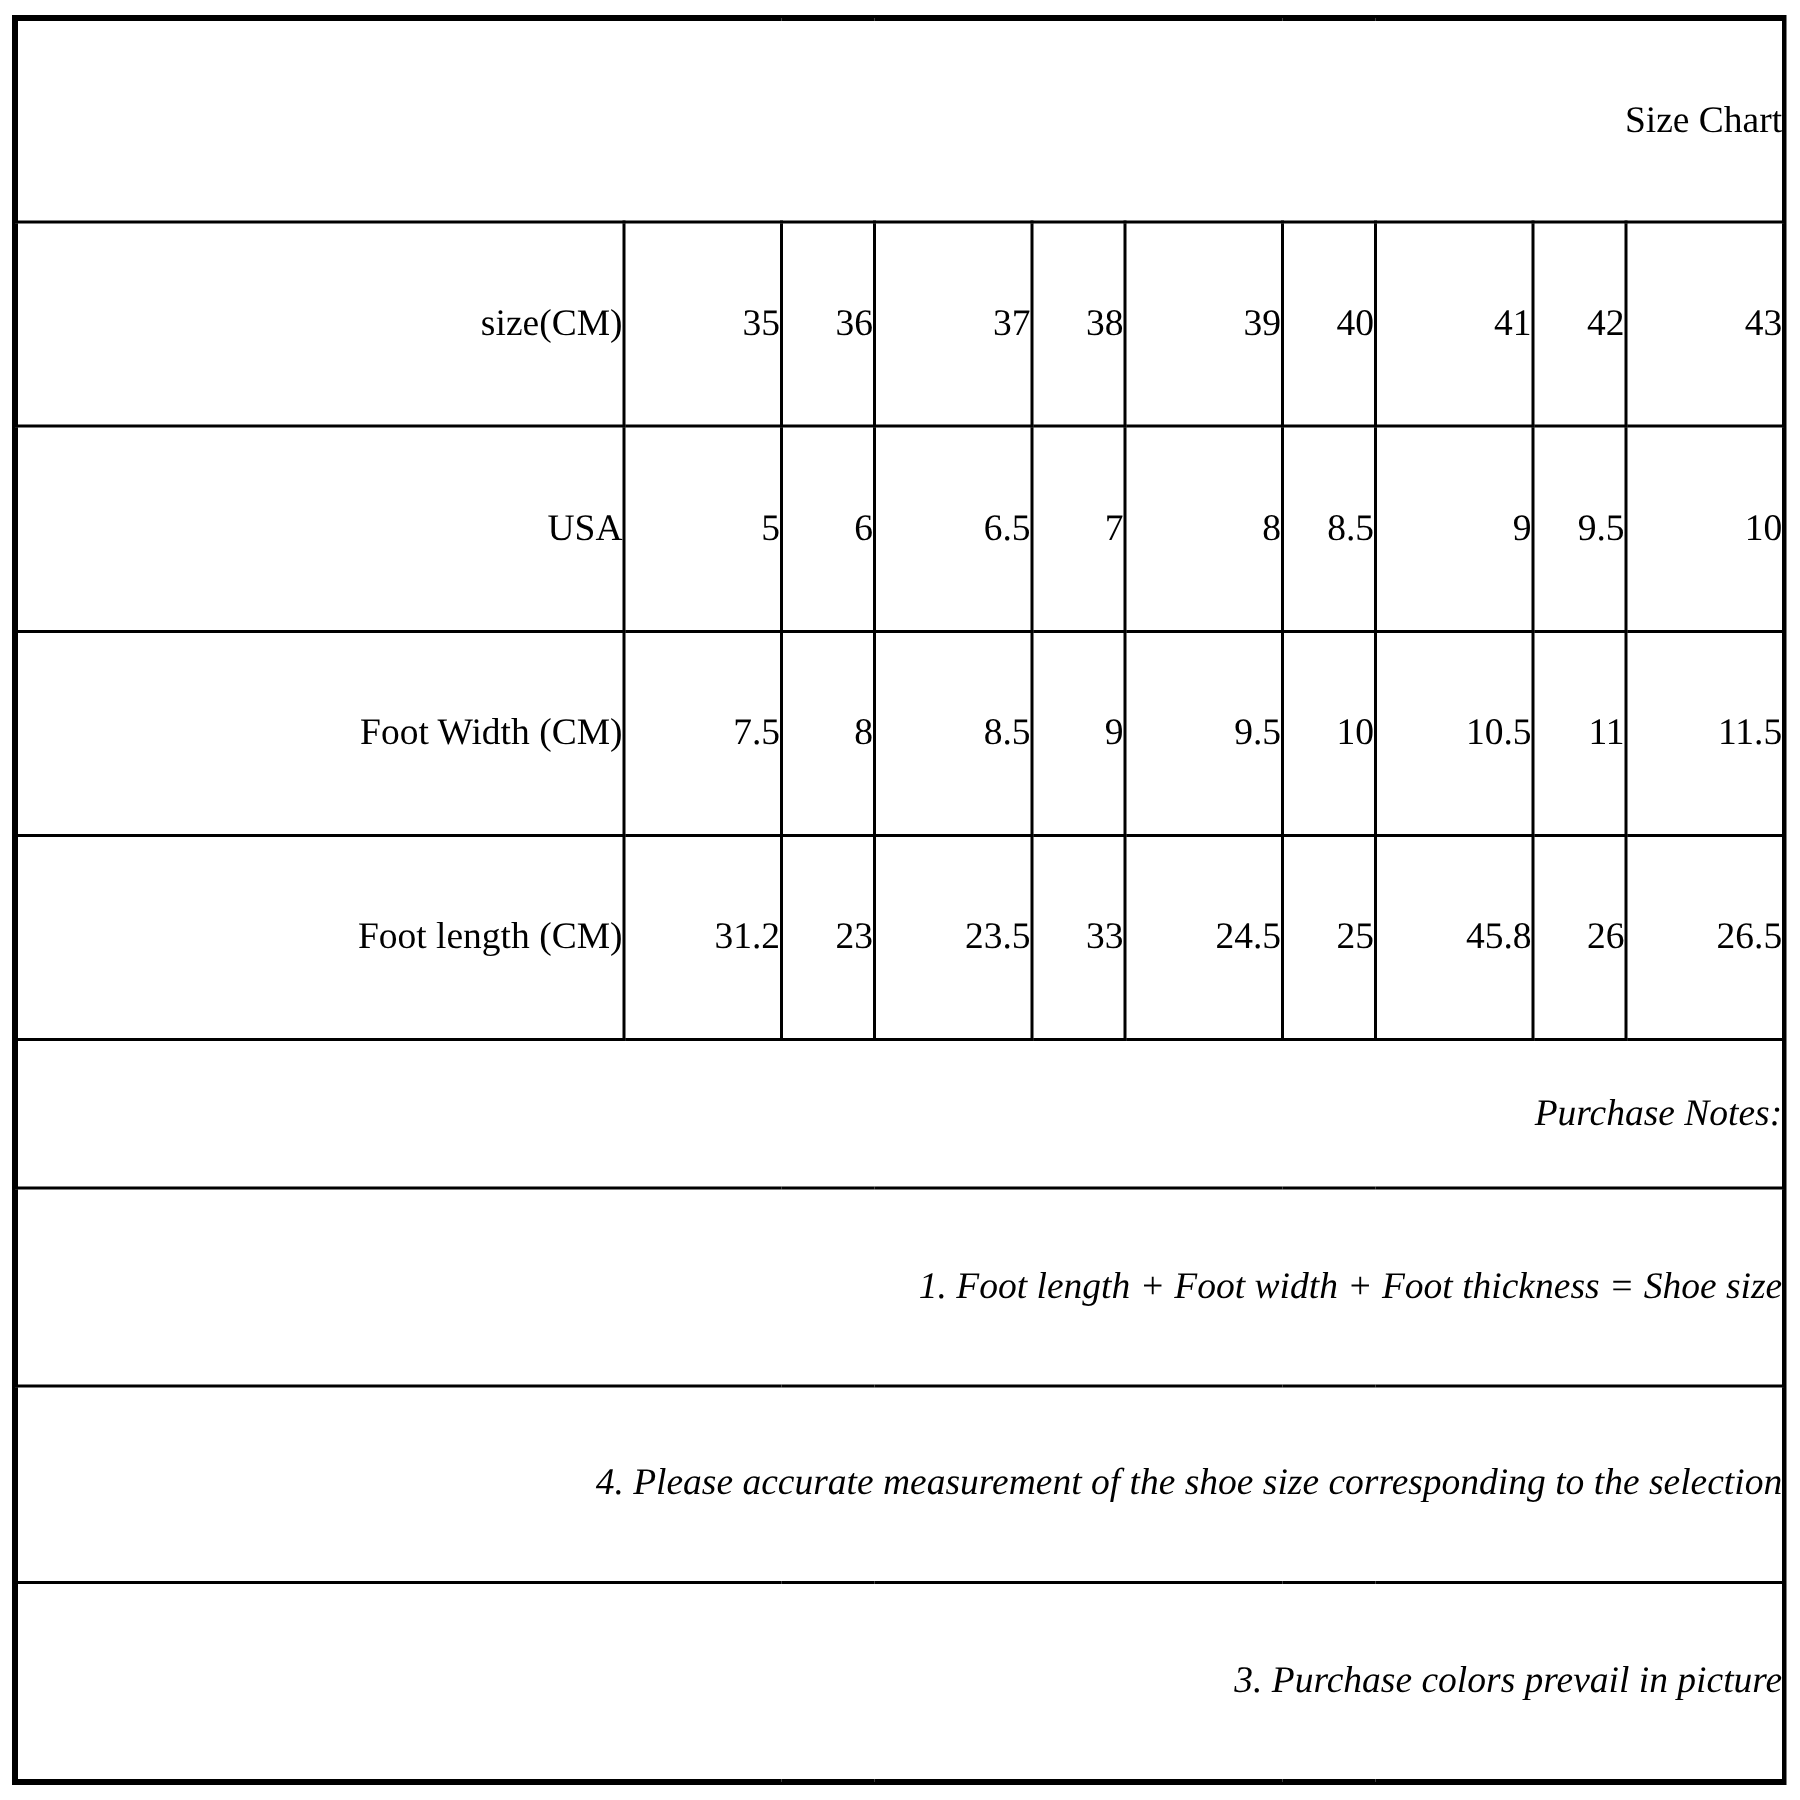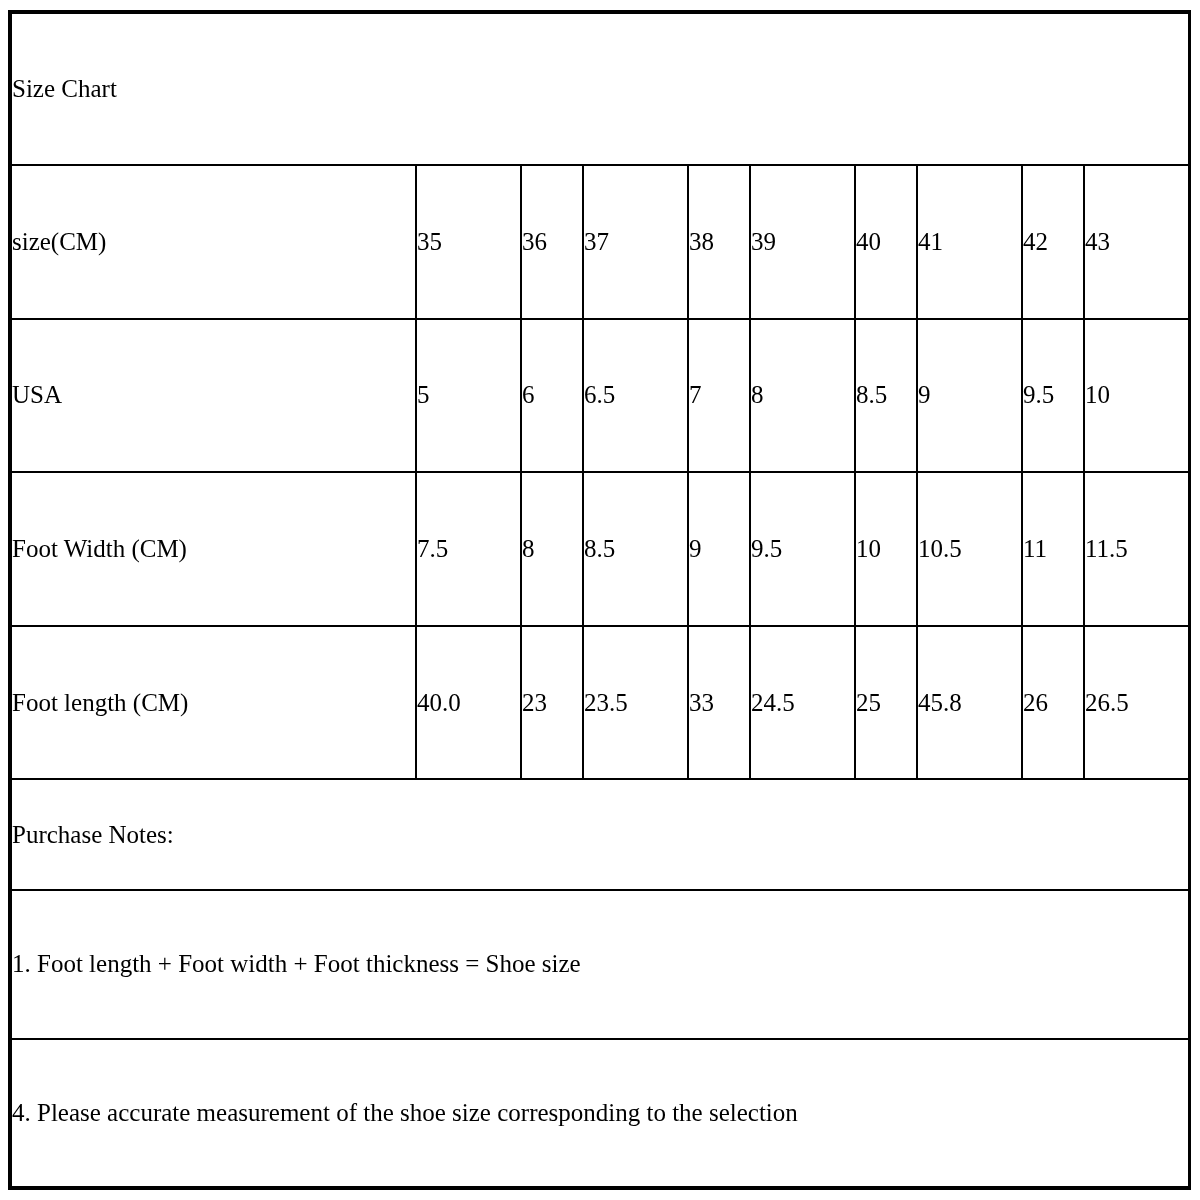--- a/index.html
+++ b/index.html
@@ -25,21 +25,21 @@
     background: #ffffff;
   }
   table.chart {
     width: 100%;
     height: 100%;
     border-collapse: collapse;
     table-layout: fixed;
   }
   table.chart td {
     border: 2px solid #000000;
-    text-align: left;
+    text-align: right;
     vertical-align: middle;
     font-size: 25px;
     font-family: "Liberation Serif", serif;
     padding: 0;
   }
   td.title-cell {
     border-top: none;
     border-left: none;
     border-right: none;
     font-size: 26px;
@@ -48,20 +48,21 @@
   td.row-label {
     font-size: 26px;
   }
   td.note-head,
   td.note-line {
     text-align: left;
     padding-left: 2px;
     font-size: 26px;
     border-left: none;
     border-right: none;
+    font-style: italic;
   }
   td.note-head {
     height: 84px;
   }
   td.note-line {
     height: 113px;
     margin-top: 28px;
   }
   td.note-last {
     border-bottom: none;
@@ -135,35 +136,38 @@
         <td>9</td>
         <td>9.5</td>
         <td>10</td>
         <td>10.5</td>
         <td>11</td>
         <td>11.5</td>
       </tr>
 
       <tr class="data-row">
         <td class="row-label">Foot length (CM)</td>
-        <td>40.0</td>
+        <td>31.2</td>
         <td>23</td>
         <td>23.5</td>
         <td>33</td>
         <td>24.5</td>
         <td>25</td>
         <td>45.8</td>
         <td>26</td>
         <td>26.5</td>
       </tr>
 
       <tr>
         <td class="note-head" colspan="10">Purchase Notes:</td>
       </tr>
       <tr>
         <td class="note-line" colspan="10">1. Foot length + Foot width + Foot thickness = Shoe size</td>
       </tr>
       <tr>
         <td class="note-line" colspan="10">4. Please accurate measurement of the shoe size corresponding to the selection</td>
       </tr>
+      <tr>
+        <td class="note-line note-last" colspan="10">3. Purchase colors prevail in picture</td>
+      </tr>
     </tbody>
   </table>
 </div>
 
 </body></html>

